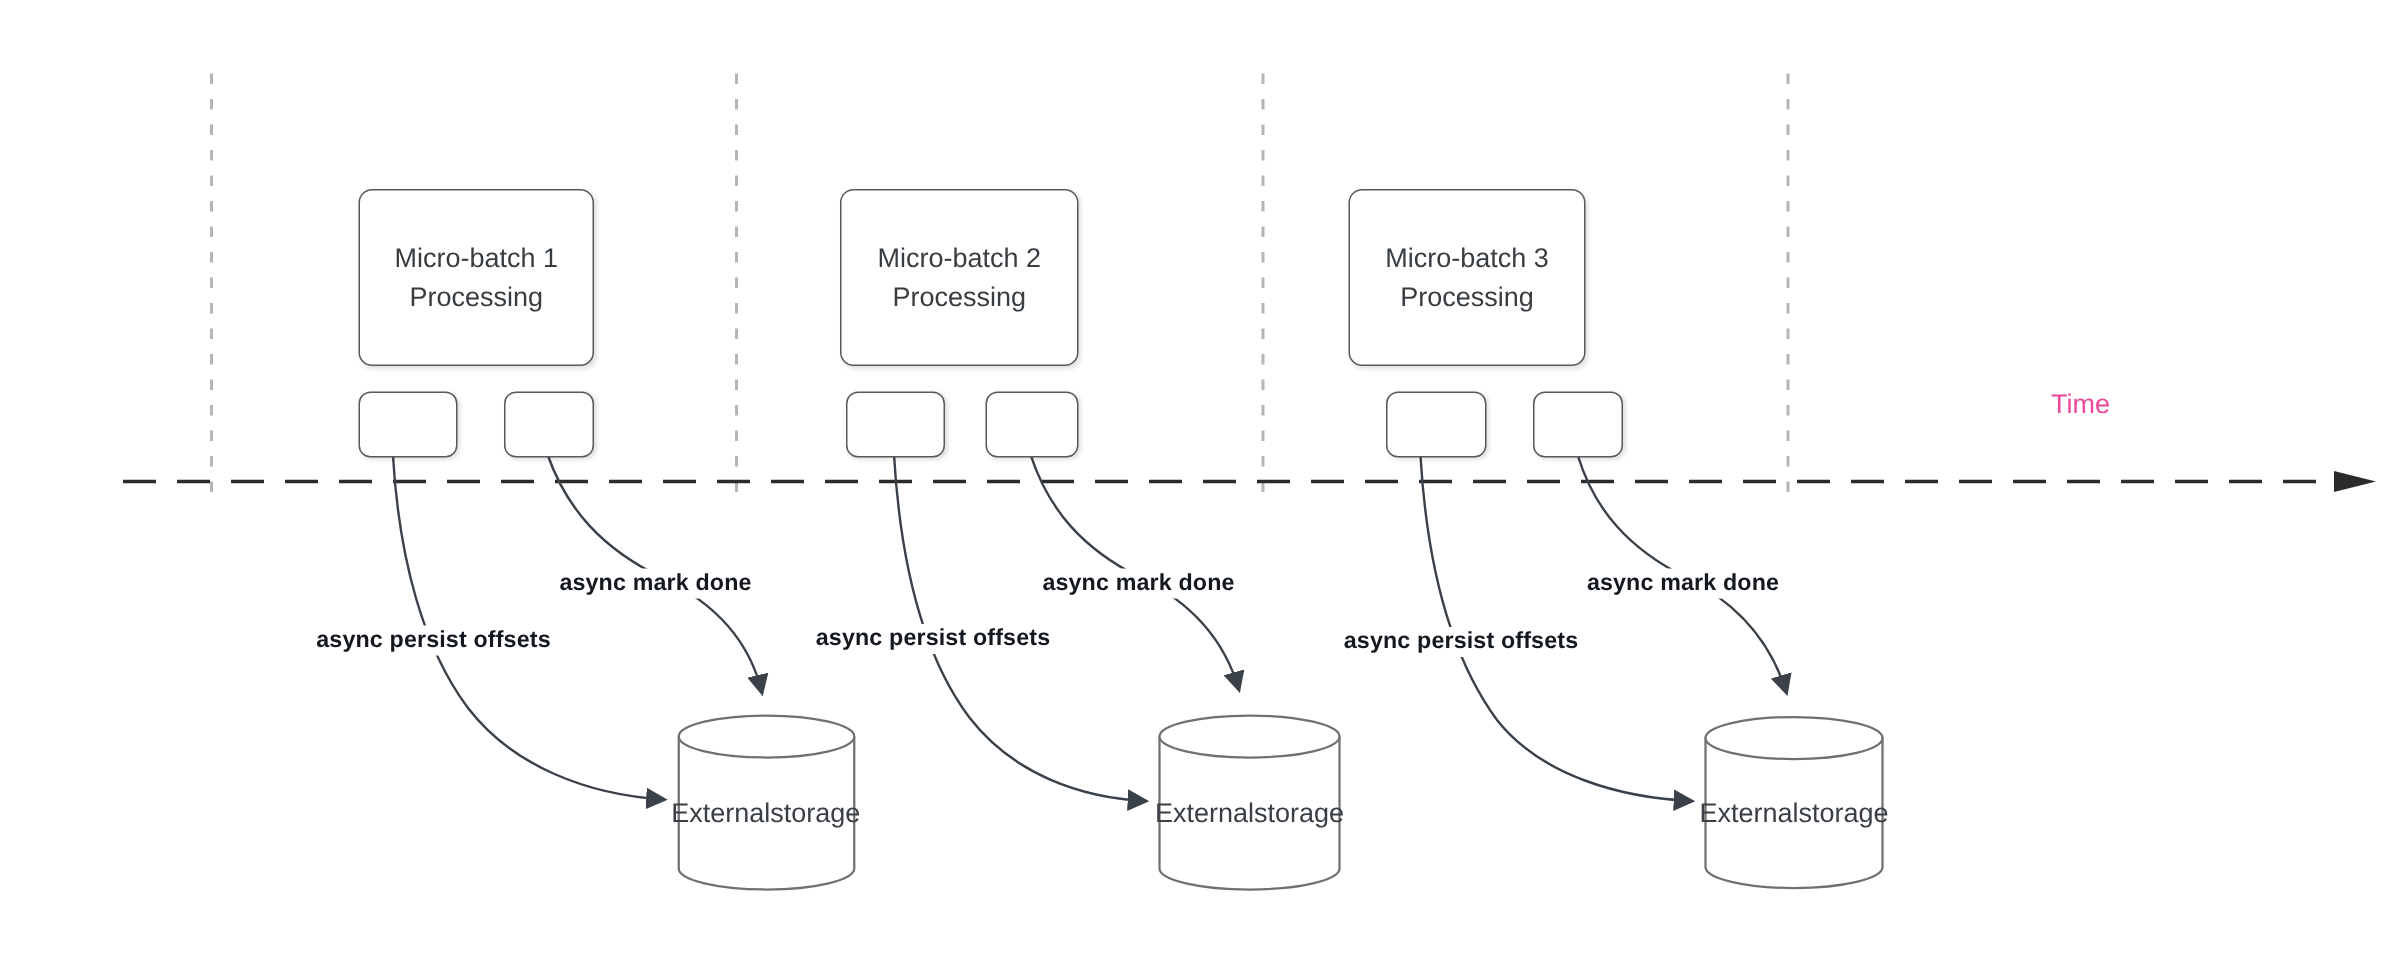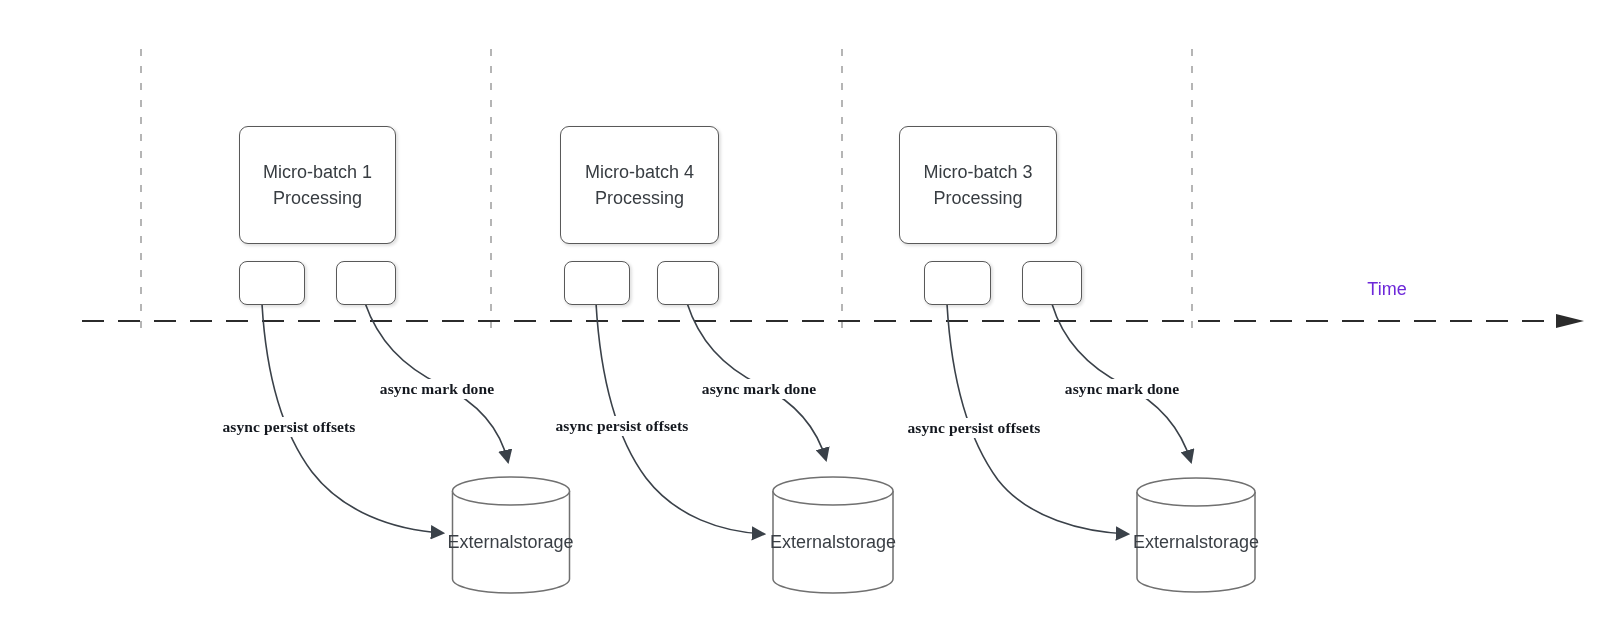--- a/index.html
+++ b/index.html
@@ -33,35 +33,33 @@
     position:absolute;
     transform:translate(-50%,-50%);
     background:#ffffff;
     padding:1px 3px;
     font-weight:bold;
     font-size:15.5px;
     letter-spacing:0.1px;
     color:#14181f;
     white-space:nowrap;
     z-index:5;
-    font-family:Liberation Serif, serif;
   }
   .cyl-text{
     position:absolute;
     display:flex;flex-direction:row;justify-content:center;align-items:center;
     color:#3a3f45;font-size:18px;line-height:26px;text-align:center;
     z-index:4;
   }
   .time-label{
     position:absolute;
     transform:translate(-50%,-50%);
-    color:#6d28d9;font-size:18px;
+    color:#ec4899;font-size:18px;
     white-space:nowrap;
     z-index:4;
-    margin-top:19px;
   }
 </style>
 </head>
 <body>
 
 <div class="canvas">
 
   <svg class="layer" width="1600" height="642" viewBox="0 0 1600 642">
     <defs>
       <marker id="arrow" viewBox="0 0 10 10" refX="8.5" refY="5" markerWidth="9" markerHeight="9" orient="auto">
@@ -106,21 +104,21 @@
   <div class="small-box" style="left:239px;top:261px;width:64px;height:42px"></div>
   <div class="small-box" style="left:336px;top:261px;width:58px;height:42px"></div>
   <span class="conn-label" style="left:289px;top:427px">async persist offsets</span>
   <span class="conn-label" style="left:437px;top:389px">async mark done</span>
   <div class="cyl-text" style="left:452px;top:491px;width:117px;height:102px">
     <span>External</span>
     <span>storage</span>
   </div>
 
   <div class="main-box" style="left:560px;top:126px;width:157px;height:116px">
-    <span>Micro-batch 4</span>
+    <span>Micro-batch 2</span>
     <span>Processing</span>
   </div>
   <div class="small-box" style="left:564px;top:261px;width:64px;height:42px"></div>
   <div class="small-box" style="left:657px;top:261px;width:60px;height:42px"></div>
   <span class="conn-label" style="left:622px;top:426px">async persist offsets</span>
   <span class="conn-label" style="left:759px;top:389px">async mark done</span>
   <div class="cyl-text" style="left:773px;top:491px;width:120px;height:102px">
     <span>External</span>
     <span>storage</span>
   </div>

